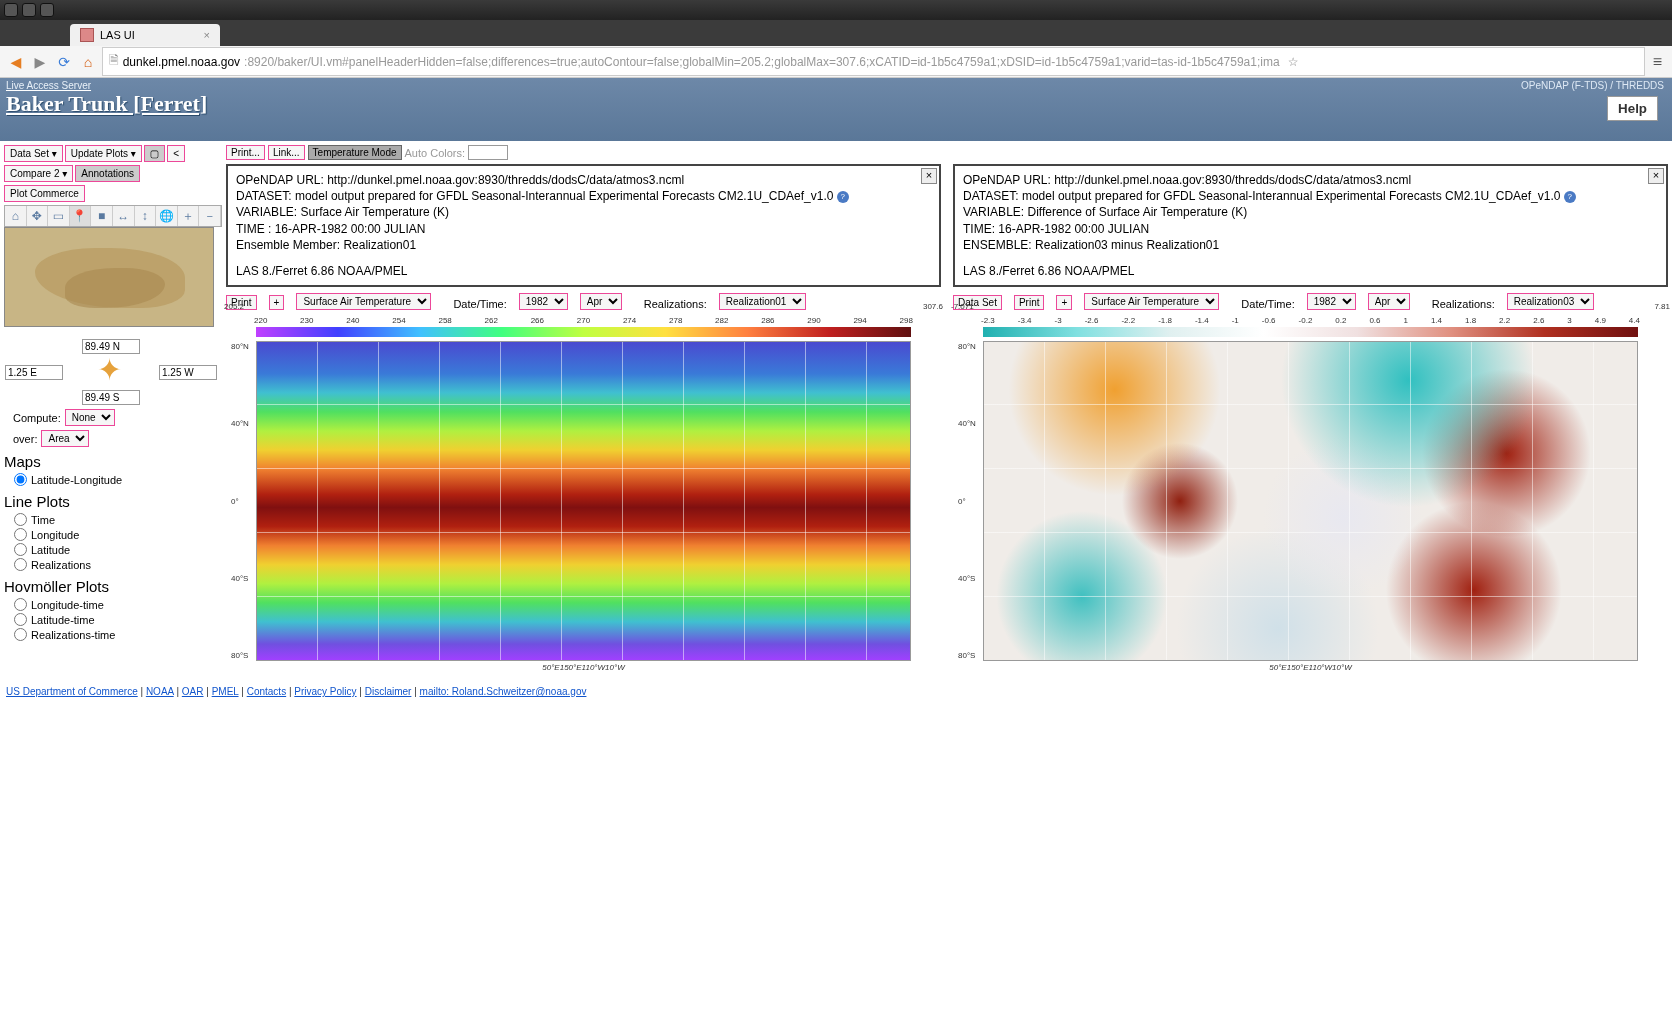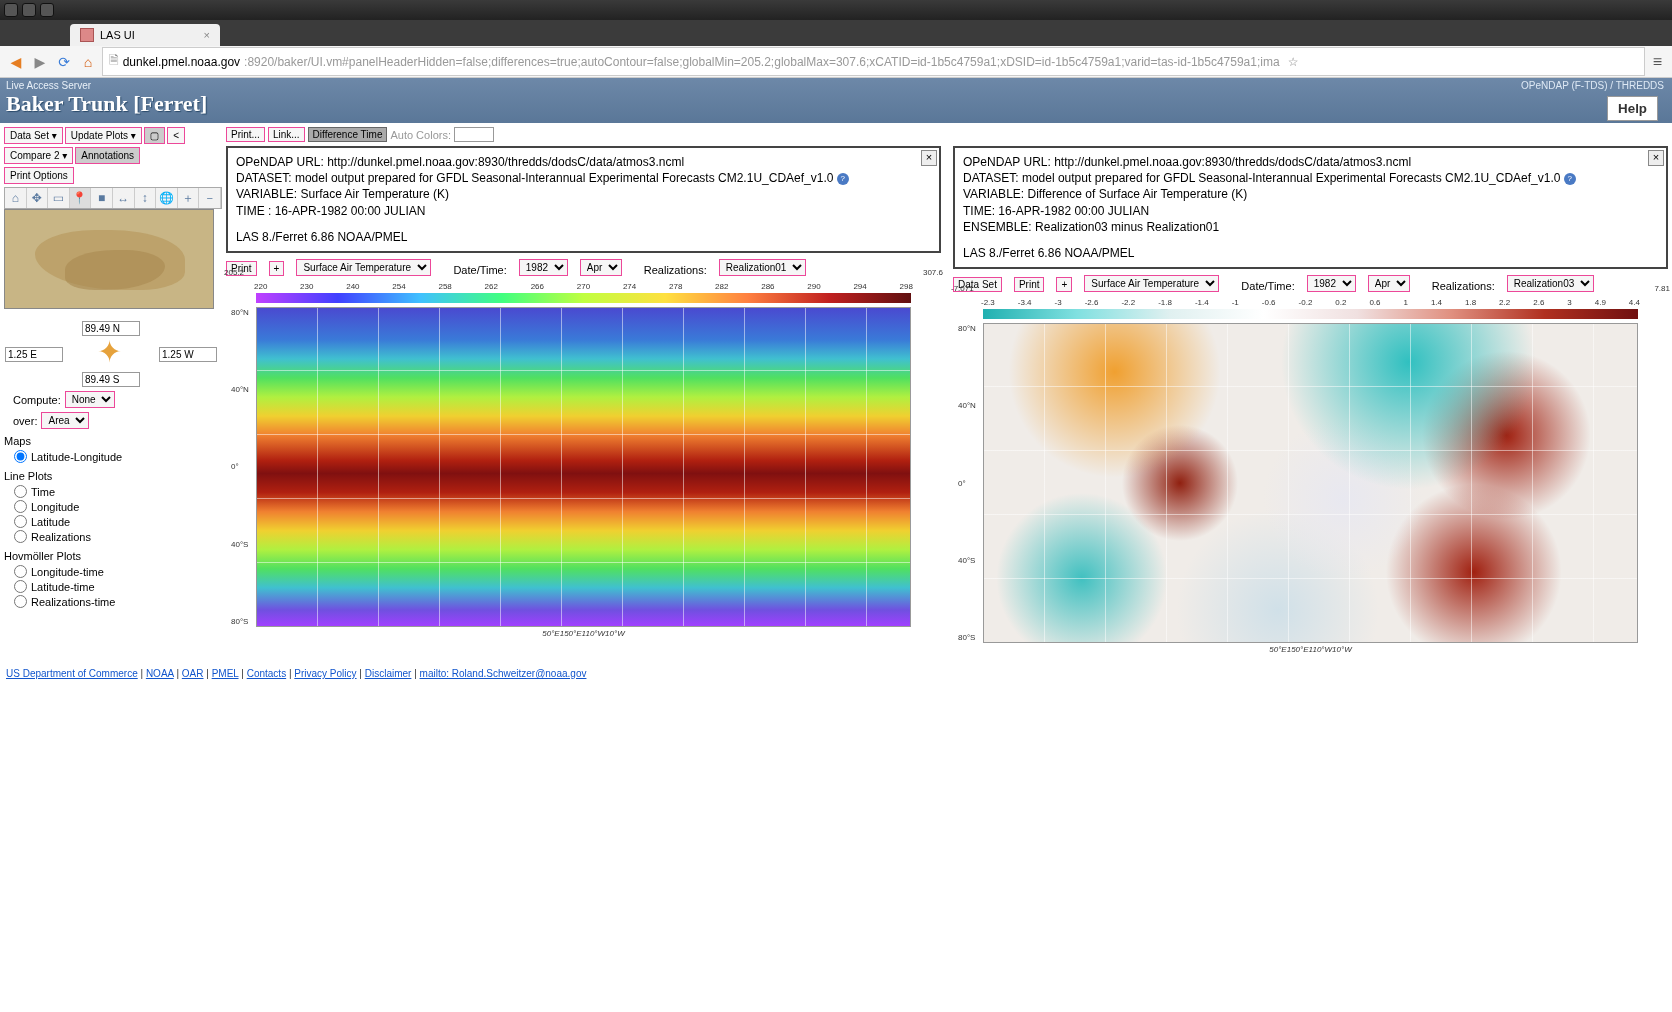--- a/index.html
+++ b/index.html
@@ -22,21 +22,21 @@
 .nav-icon.reload{color:#3b7dd8;}
 .nav-icon.home{color:#d35400;}
 .url-bar { flex:1; border:1px solid #ccc; background:#fff; padding:3px 6px; font-size:12px; color:#333; display:flex; align-items:center; gap:4px;}
 .url-secure{color:#888;}
 .url-host{color:#000;}
 .url-rest{color:#999; white-space:nowrap; overflow:hidden; text-overflow:ellipsis;}
 .star{color:#888; margin-left:4px;}
 .hamburger{font-size:16px;color:#555;cursor:pointer;padding:0 4px;}
 
 
-.las-header { background: linear-gradient(#6d88a8,#5a7798); color:#fff; padding:2px 6px 6px; position:relative;}
+.las-header { background: linear-gradient(#6d88a8,#5a7798); color:#fff; padding:2px 6px 24px; position:relative;text-decoration:underline;}
 .las-small { font-size:10px; color:#e8f0f8;}
 .las-title { font-size:22px; font-weight:bold; text-shadow:1px 1px 1px #2a4a6a; font-family: Georgia,serif;}
 .las-right { position:absolute; right:8px; top:2px; font-size:10px; color:#dde8f4;}
 .help-btn { position:absolute; right:14px; top:18px; background:#fff; border:1px solid #999; padding:4px 10px; font-weight:bold; color:#333; cursor:pointer;}
 
 
 .app-body { display:flex; padding:4px 4px 8px; gap:4px;}
 .left-col { width:218px; flex:0 0 218px;}
 .right-col { flex:1; min-width:0;}
 
@@ -56,21 +56,21 @@
 .minimap::after{content:""; position:absolute; left:60px; top:40px; width:100px; height:40px; background:#a88850; border-radius:50% 40% 60% 30%; opacity:0.6;}
 
 .coord-grid{display:grid; grid-template-columns:60px 90px 60px; grid-template-rows:auto auto auto; gap:2px; align-items:center; justify-items:center; margin-top:12px;}
 .coord-input{width:58px; border:1px solid #999; padding:1px 2px; font-size:10px;}
 .compass{width:32px; height:32px; position:relative;}
 .compass::before{content:"✦"; position:absolute; font-size:30px; color:#e6a23c; left:2px; top:-4px;}
 
 .ctrl-row{display:flex; align-items:center; gap:4px; margin:4px 9px;}
 .ctrl-row label{font-size:11px;}
 
-.section-title{font-size:11px; margin:6px 0 2px;}
+.section-title{font-size:15px; margin:6px 0 2px;}
 .radio-row{display:flex; align-items:center; gap:4px; padding:1px 0 1px 10px; font-size:11px;}
 
 
 .action-bar{display:flex; gap:3px; align-items:center; margin-bottom:4px;}
 .color-swatch{width:40px; height:15px; border:1px solid #999; background:#fff;}
 
 
 .panels{display:flex; gap:12px;}
 .panel{flex:1; min-width:0;}
 
@@ -161,21 +161,21 @@
       <button class="btn"><span>Data Set</span> ▾</button>
       <button class="btn"><span>Update Plots</span> ▾</button>
       <button class="btn btn-dark">▢</button>
       <button class="btn">&lt;</button>
     </div>
     <div class="btn-row">
       <button class="btn"><span>Compare 2</span> ▾</button>
       <button class="btn btn-dark">Annotations</button>
     </div>
     <div class="btn-row">
-      <button class="btn">Print Options</button>
+      <button class="btn">Plot Commerce</button>
     </div>
 
     <div class="map-tools">
       <div class="map-tool">⌂</div>
       <div class="map-tool">✥</div>
       <div class="map-tool">▭</div>
       <div class="map-tool active">📍</div>
       <div class="map-tool">■</div>
       <div class="map-tool">↔</div>
       <div class="map-tool">↕</div>
@@ -242,34 +242,35 @@
     <div class="radio-row">
         <input type="radio" style="">
         <span>Realizations-time</span>
       </div>
   </div>
 
   <div class="right-col">
     <div class="action-bar">
       <button class="btn-small">Print...</button>
       <button class="btn-small">Link...</button>
-      <button class="btn-small btn-active">Difference Time</button>
+      <button class="btn-small btn-active">Temperature Mode</button>
       <span style="color:#999">Auto Colors:</span>
       <div class="color-swatch"></div>
     </div>
 
     <div class="panels">
 
       <div class="panel">
         <div class="metabox">
           <div class="closebox">×</div>
           <div class="metaline"><span>OPeNDAP URL:</span> <span>http://dunkel.pmel.noaa.gov:8930/thredds/dodsC/data/atmos3.ncml</span></div>
           <div class="metaline"><span>DATASET:</span> <span>model output prepared for GFDL Seasonal-Interannual Experimental Forecasts CM2.1U_CDAef_v1.0</span> <span class="help-icon">?</span></div>
           <div class="metaline"><span>VARIABLE:</span> <span>Surface Air Temperature (K)</span></div>
           <div class="metaline"><span>TIME :</span> <span>16-APR-1982 00:00 JULIAN</span></div>
+          <div class="metaline"><span>Ensemble Member:</span> <span>Realization01</span></div>
           <div class="metaline" style="margin-top:10px">LAS 8./Ferret 6.86 NOAA/PMEL</div>
         </div>
         <div class="panel-ctrl">
           <button class="btn-small">Print</button>
           <button class="btn-small">+</button>
           <select class="btn"><option>Surface Air Temperature</option></select>
           <span style="margin-left:10px">Date/Time:</span>
           <select class="btn"><option>1982</option></select>
           <select class="btn"><option>Apr</option></select>
           <span style="margin-left:10px">Realizations:</span>

